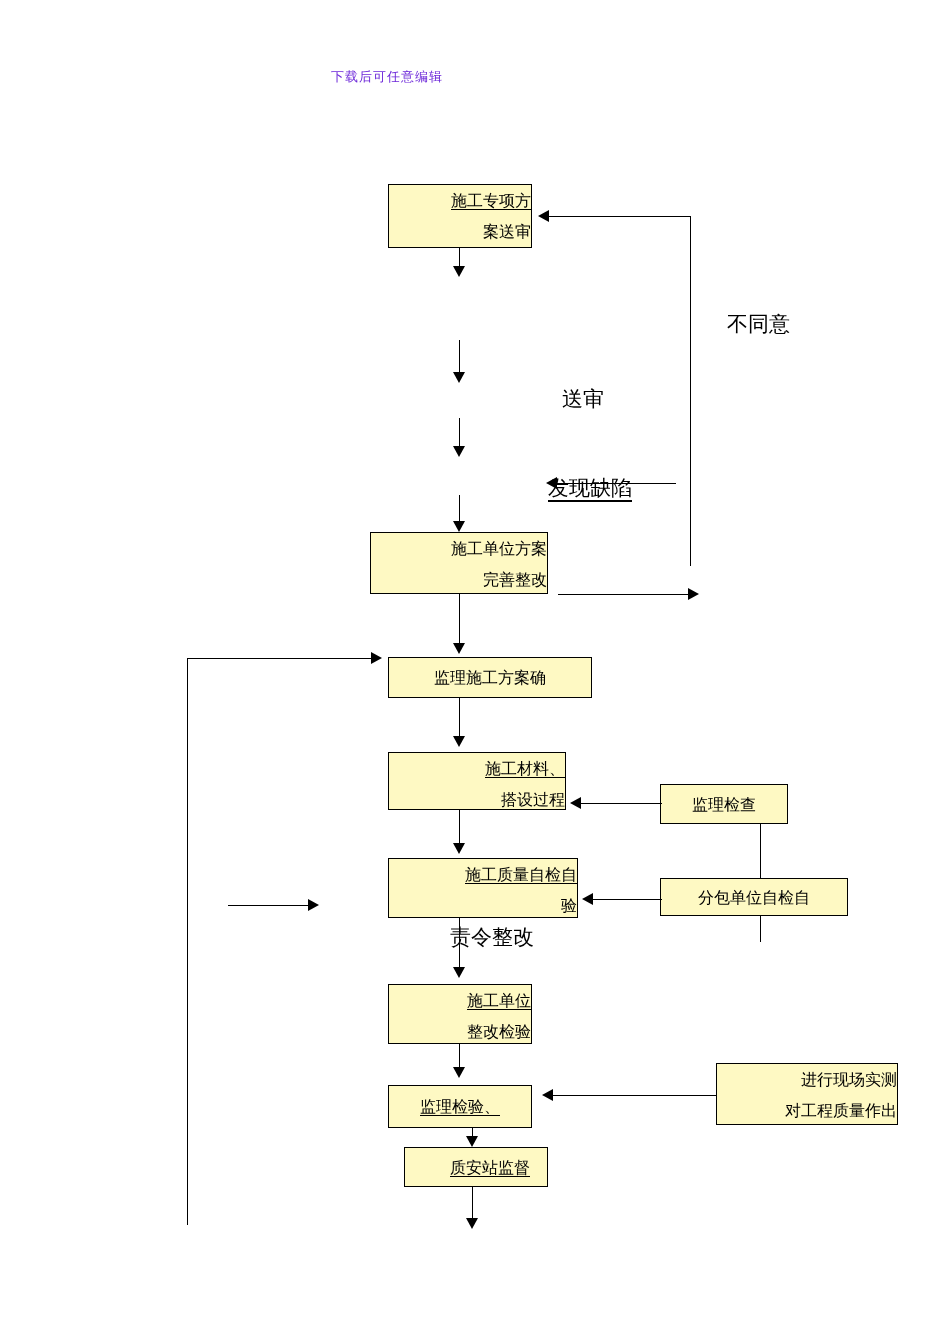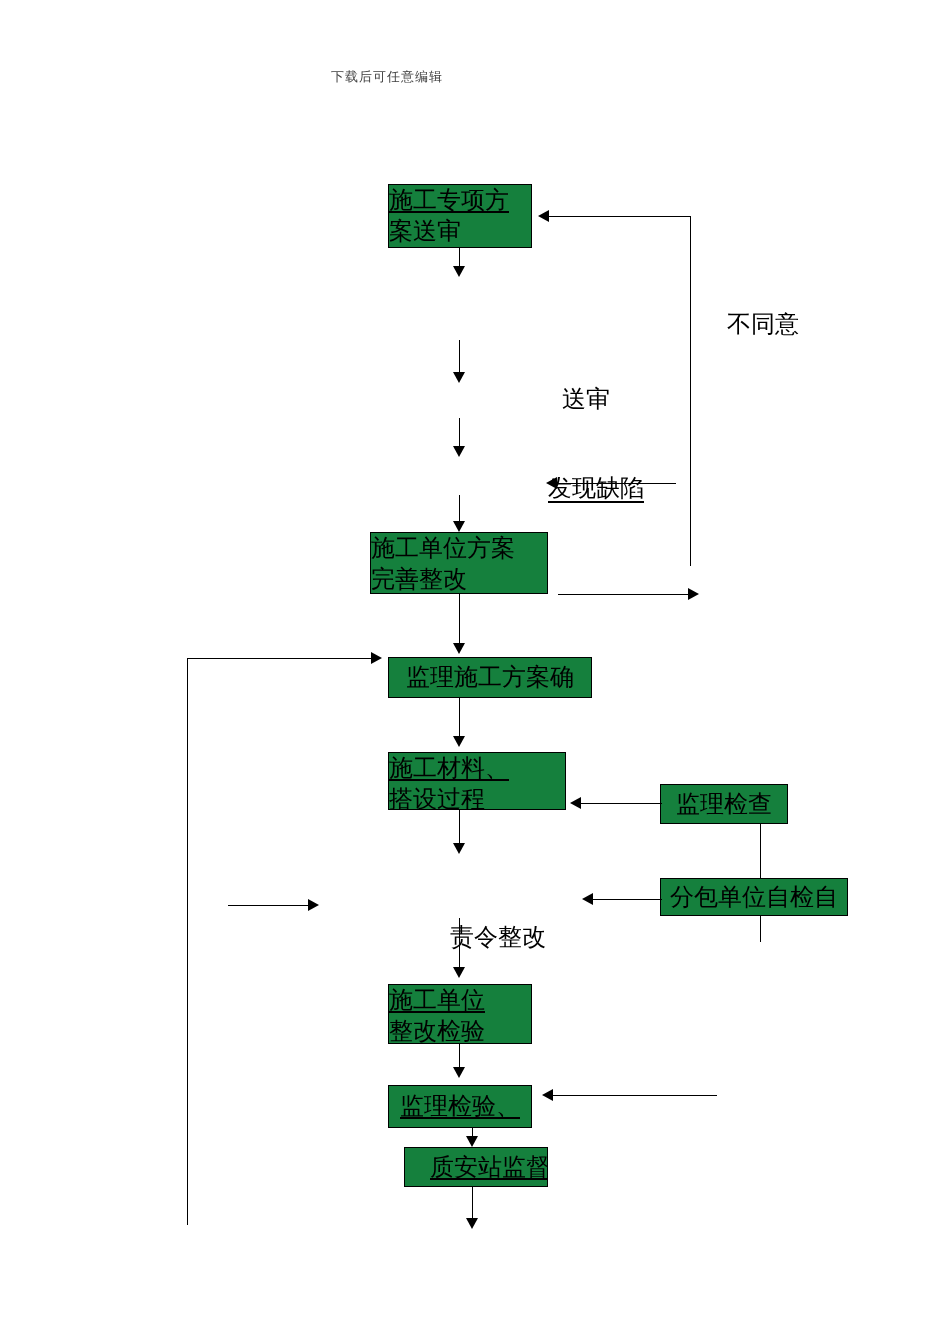--- a/index.html
+++ b/index.html
@@ -19,33 +19,33 @@
     background: #ffffff;
     overflow: hidden;
   }
   .doc-header {
     position: absolute;
     left: 0;
     top: 68px;
     width: 774px;
     text-align: center;
     font-size: 13px;
-    color: #404040;
+    color: #6d28d9;
     letter-spacing: 1px;
     font-family: "DejaVu Serif", "Liberation Serif", serif;
   }
   
   .box {
     position: absolute;
     box-sizing: border-box;
     border: 1.6px solid #000000;
-    background: #15803d;
+    background: #fef9c3;
     overflow: hidden;
-    text-align: left;
-    font-size: 24px;
+    text-align: right;
+    font-size: 16px;
     line-height: 31px;
     font-family: "DejaVu Sans", "Liberation Sans", sans-serif;
     white-space: nowrap;
   }
   .box .l1 {
     display: block;
     text-decoration: underline;
     text-underline-offset: 3px;
   }
   .box .l2 {
@@ -93,21 +93,21 @@
     position: absolute;
     width: 0;
     height: 0;
     border-top: 6px solid transparent;
     border-bottom: 6px solid transparent;
     border-left: 11px solid #000000;
   }
   
   .flabel {
     position: absolute;
-    font-size: 24px;
+    font-size: 21px;
     line-height: 24px;
     white-space: nowrap;
     font-family: "DejaVu Sans", "Liberation Sans", sans-serif;
   }
 </style>
 </head>
 <body>
 
 <div id="page">
 
@@ -126,20 +126,24 @@
 
   <div class="box single nounder" style="left:388px; top:657px; width:204px; height:41px;">
     <span class="l1">监理施工方案确</span>
   </div>
 
   <div class="box" style="left:388px; top:752px; width:178px; height:58px;">
     <span class="l1">施工材料、</span>
     <span class="l2">搭设过程</span>
   </div>
 
+  <div class="box" style="left:388px; top:858px; width:190px; height:60px;">
+    <span class="l1">施工质量自检自</span>
+    <span class="l2">验</span>
+  </div>
 
   <div class="box" style="left:388px; top:984px; width:144px; height:60px;">
     <span class="l1">施工单位</span>
     <span class="l2">整改检验</span>
   </div>
 
   <div class="box single" style="left:388px; top:1085px; width:144px; height:43px;">
     <span class="l1">监理检验、</span>
   </div>
 
@@ -148,20 +152,24 @@
   </div>
 
   <div class="box single nounder" style="left:660px; top:784px; width:128px; height:40px;">
     <span class="l1">监理检查</span>
   </div>
 
   <div class="box single nounder" style="left:660px; top:878px; width:188px; height:38px;">
     <span class="l1">分包单位自检自</span>
   </div>
 
+  <div class="box nounder" style="left:716px; top:1063px; width:182px; height:62px;">
+    <span class="l1">进行现场实测</span>
+    <span class="l2">对工程质量作出</span>
+  </div>
 
   <div class="flabel" style="left:727px; top:312px;">不同意</div>
 
   <div class="flabel" style="left:562px; top:387px;">送审</div>
 
   <div class="flabel" style="left:548px; top:456px; text-decoration:underline; text-underline-offset:5px;margin-top:20px;">发现缺陷</div>
 
   <div class="flabel" style="left:450px; top:925px;">责令整改</div>
 
   <div class="vline" style="left:459px; top:248px; height:22px;"></div>

